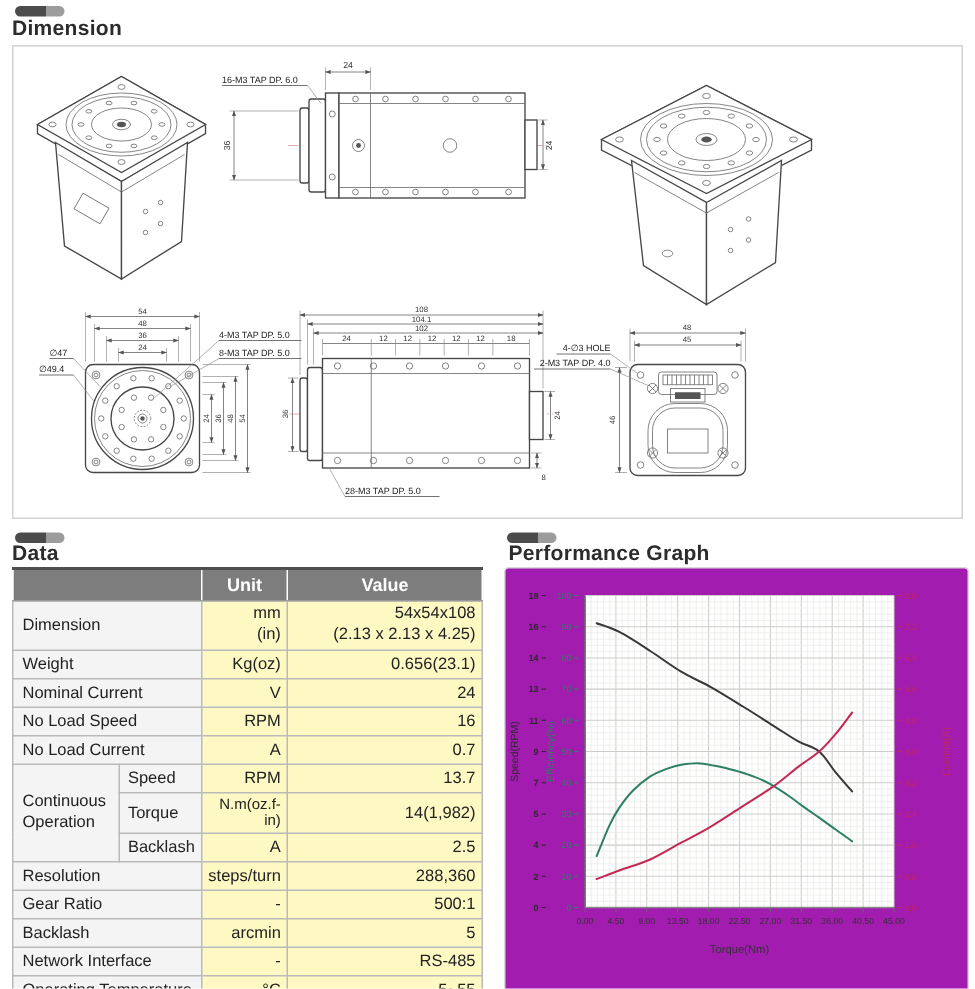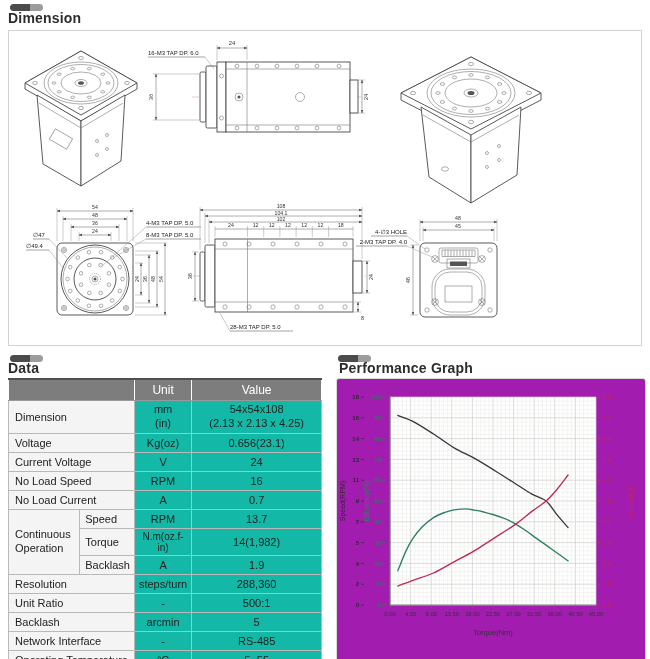--- a/index.html
+++ b/index.html
@@ -4,23 +4,23 @@
 <style>
   * { box-sizing: border-box; }
   html,body { margin:0; padding:0; background:#fff; }
   body { width:650px; height:659px; font-family:"Liberation Sans", sans-serif; position:relative; overflow:hidden; }
   .pill { position:absolute; width:33px; height:7px; border-radius:4px;
           background:linear-gradient(to right,#4b4b4b 0 62%, #9c9c9c 62% 100%); }
   .sec-title { position:absolute; margin:0; font-size:14px; font-weight:bold; color:#2c2c2c; letter-spacing:.2px; }
   .dim-box { position:absolute; left:8px; top:30px; width:634px; height:316px; border:1px solid #d2d2d2; background:#fff; }
   
   .data-table { position:absolute; left:8px; top:378px; width:314px; border-collapse:collapse; font-size:11px; color:#222; }
-  .data-table th { background:#7d7d7d; color:#fff; font-weight:normal; font-size:12px; padding:3px 2px; border:1px solid #fff; border-bottom:1px solid #999; }
+  .data-table th { background:#7d7d7d; color:#fff; font-weight:bold; font-size:12px; padding:3px 2px; border:1px solid #fff; border-bottom:1px solid #999; }
   .data-table thead tr { border-top:2px solid #4f4f4f; }
-  .data-table td { border:1px solid #b9b9b9; padding:2px 4px; height:19px; text-align:center; background:#14b8a6; }
+  .data-table td { border:1px solid #b9b9b9; padding:2px 4px; height:19px; text-align:right; background:#fef9c3; }
   .data-table td.lab { background:#f4f4f4; text-align:left; padding-left:6px; }
   .data-table td.sublab { background:#f4f4f4; text-align:left; padding-left:5px; }
   .data-table .two-line { line-height:1.25; }
   .data-table { border:1px solid #9e9e9e; }
   
   .graph-box { position:absolute; left:336px; top:378px; width:310px; height:316px; background:#a21caf; border:1px solid #d9d9d9; border-radius:3px; }
   
   .o1 { fill:#fff; stroke:#474747; stroke-width:.9; }
   .o2 { fill:none; stroke:#474747; stroke-width:.9; }
   .t1 { fill:#fff; stroke:#6b6b6b; stroke-width:.55; }
@@ -398,26 +398,26 @@
       <th>Value</th>
     </tr>
   </thead>
   <tbody>
     <tr>
       <td class="lab" colspan="2">Dimension</td>
       <td class="two-line"><span>mm</span><br><span>(in)</span></td>
       <td class="two-line"><span>54x54x108</span><br><span>(2.13 x 2.13 x 4.25)</span></td>
     </tr>
     <tr>
-      <td class="lab" colspan="2">Voltage</td>
+      <td class="lab" colspan="2">Weight</td>
       <td>Kg(oz)</td>
       <td>0.656(23.1)</td>
     </tr>
     <tr>
-      <td class="lab" colspan="2">Current Voltage</td>
+      <td class="lab" colspan="2">Nominal Current</td>
       <td>V</td>
       <td>24</td>
     </tr>
     <tr>
       <td class="lab" colspan="2">No Load Speed</td>
       <td>RPM</td>
       <td>16</td>
     </tr>
     <tr>
       <td class="lab" colspan="2">No Load Current</td>
@@ -431,29 +431,29 @@
       <td>13.7</td>
     </tr>
     <tr>
       <td class="sublab">Torque</td>
       <td style="font-size:10px;">N.m(oz.f-in)</td>
       <td>14(1,982)</td>
     </tr>
     <tr>
       <td class="sublab">Backlash</td>
       <td>A</td>
-      <td>1.9</td>
+      <td>2.5</td>
     </tr>
     <tr>
       <td class="lab" colspan="2">Resolution</td>
       <td>steps/turn</td>
       <td>288,360</td>
     </tr>
     <tr>
-      <td class="lab" colspan="2">Unit Ratio</td>
+      <td class="lab" colspan="2">Gear Ratio</td>
       <td>-</td>
       <td>500:1</td>
     </tr>
     <tr>
       <td class="lab" colspan="2">Backlash</td>
       <td>arcmin</td>
       <td>5</td>
     </tr>
     <tr>
       <td class="lab" colspan="2">Network Interface</td>

